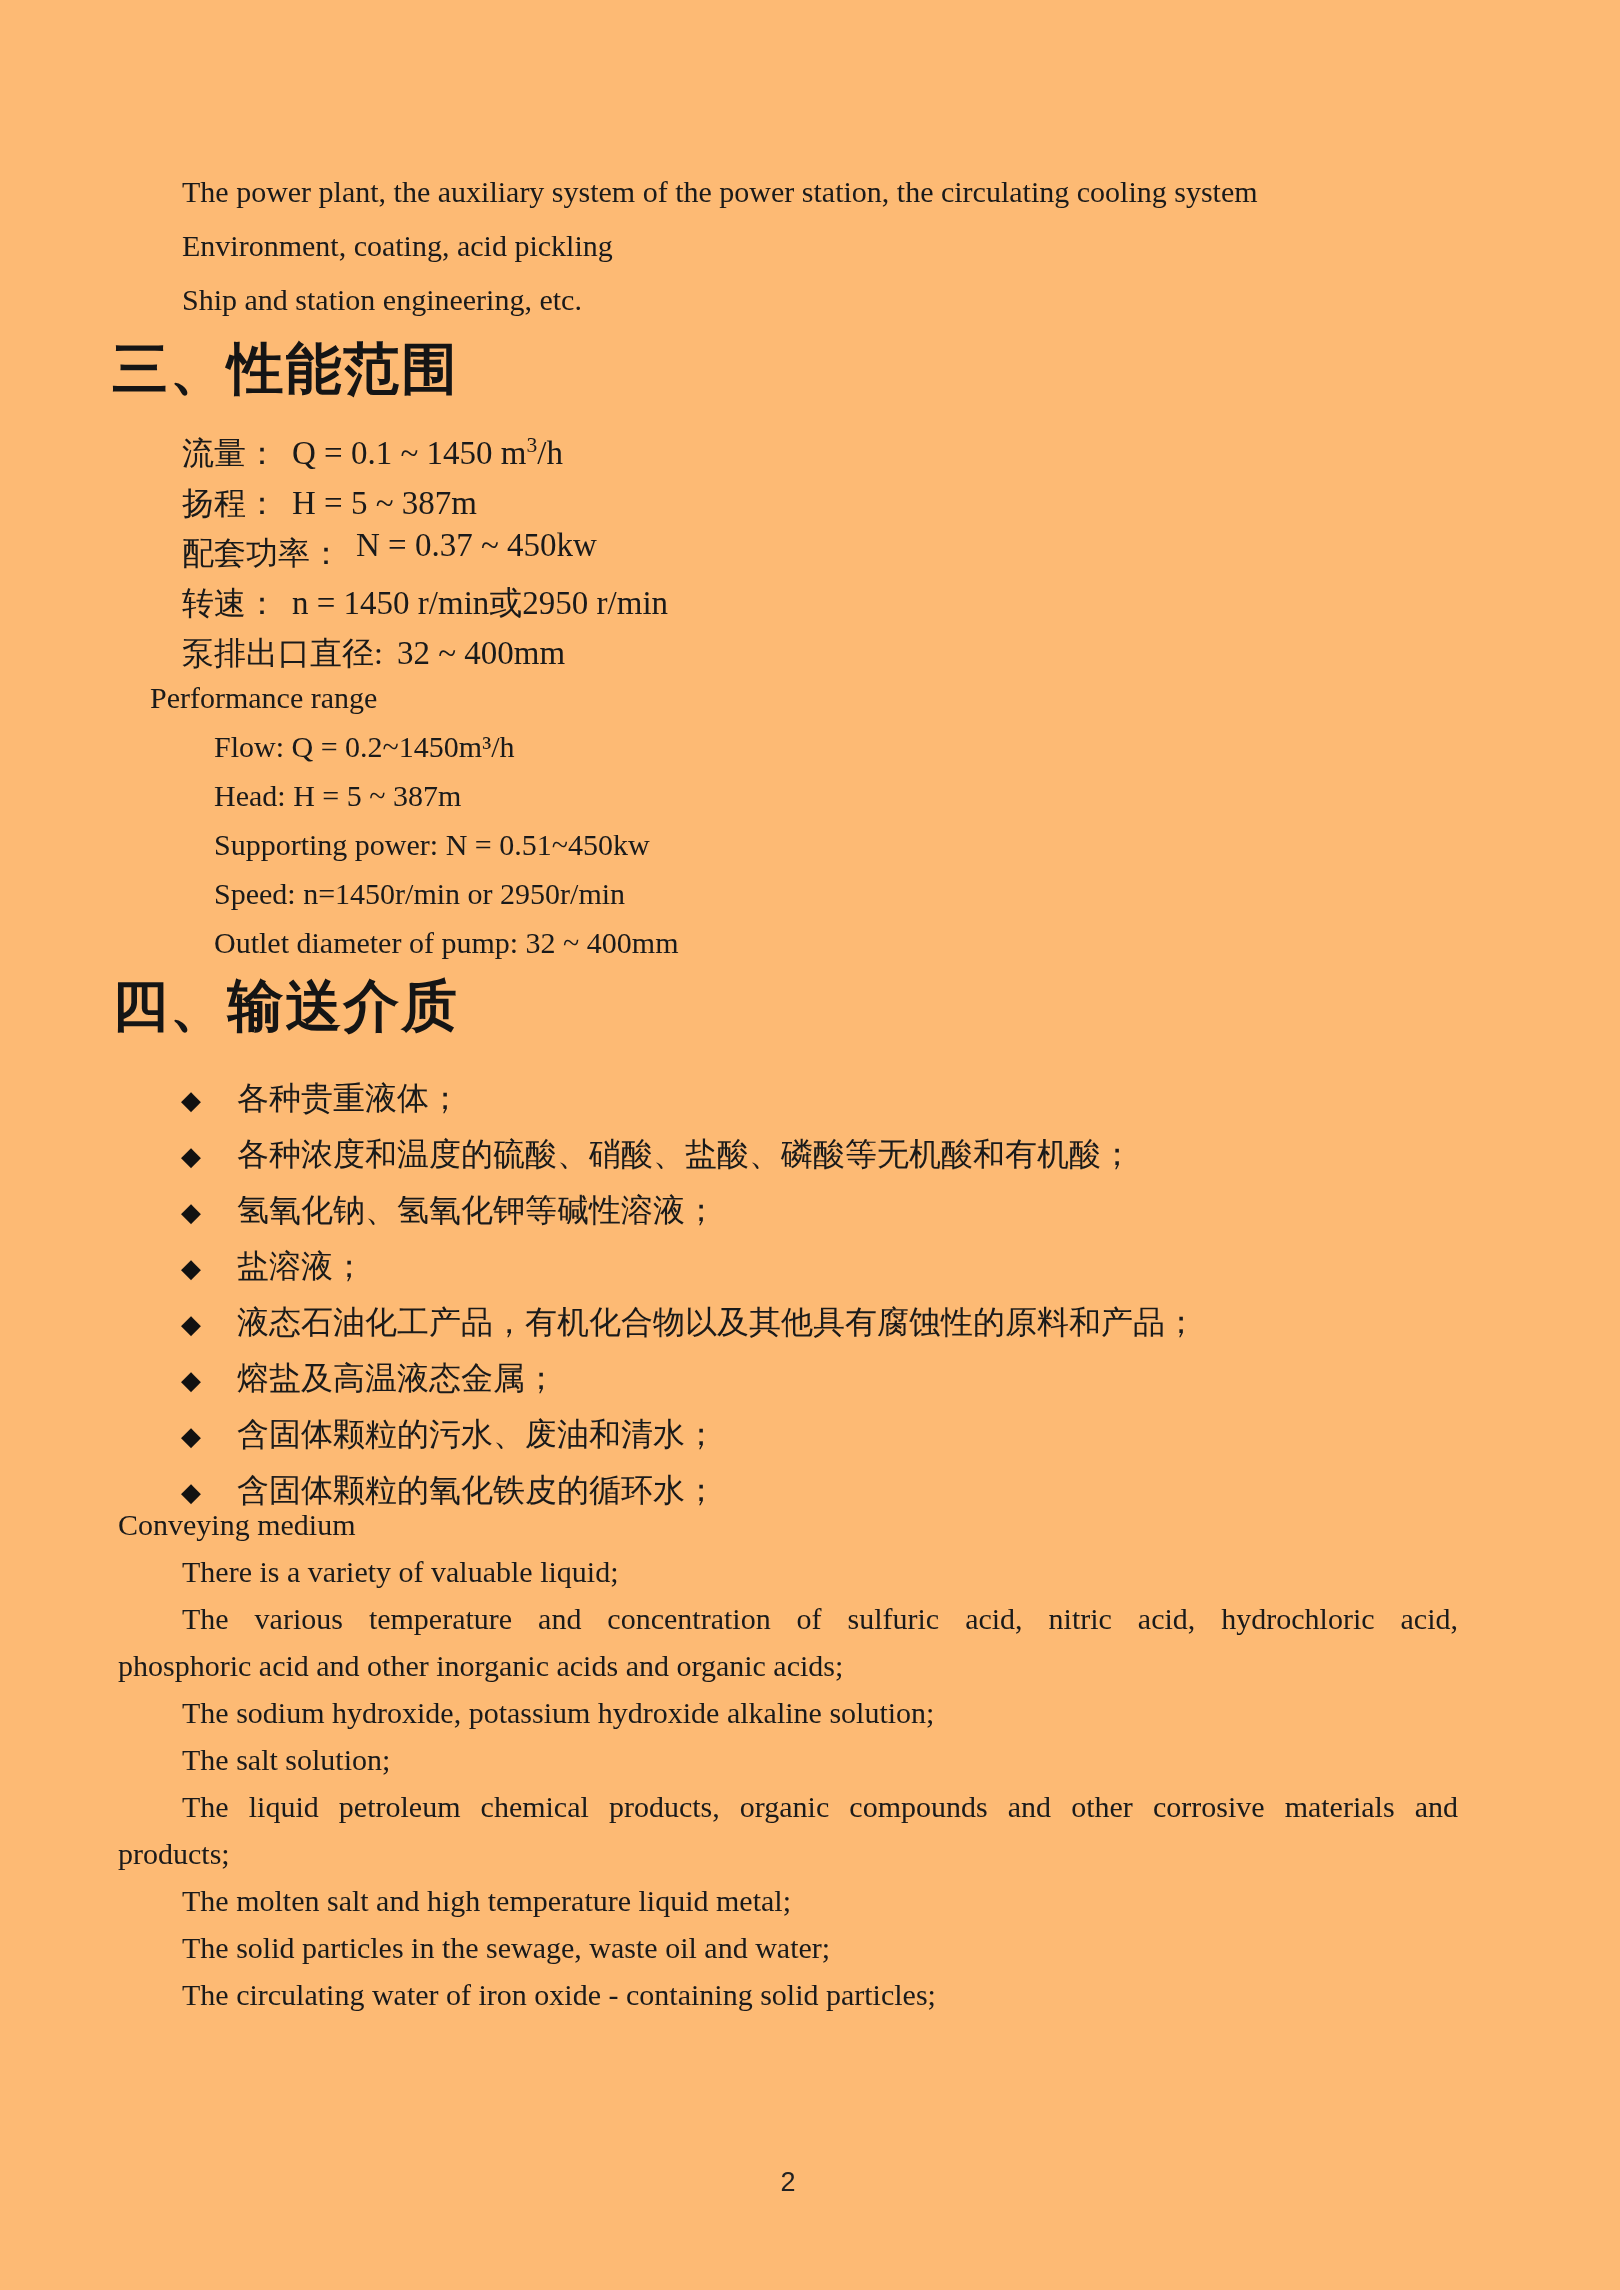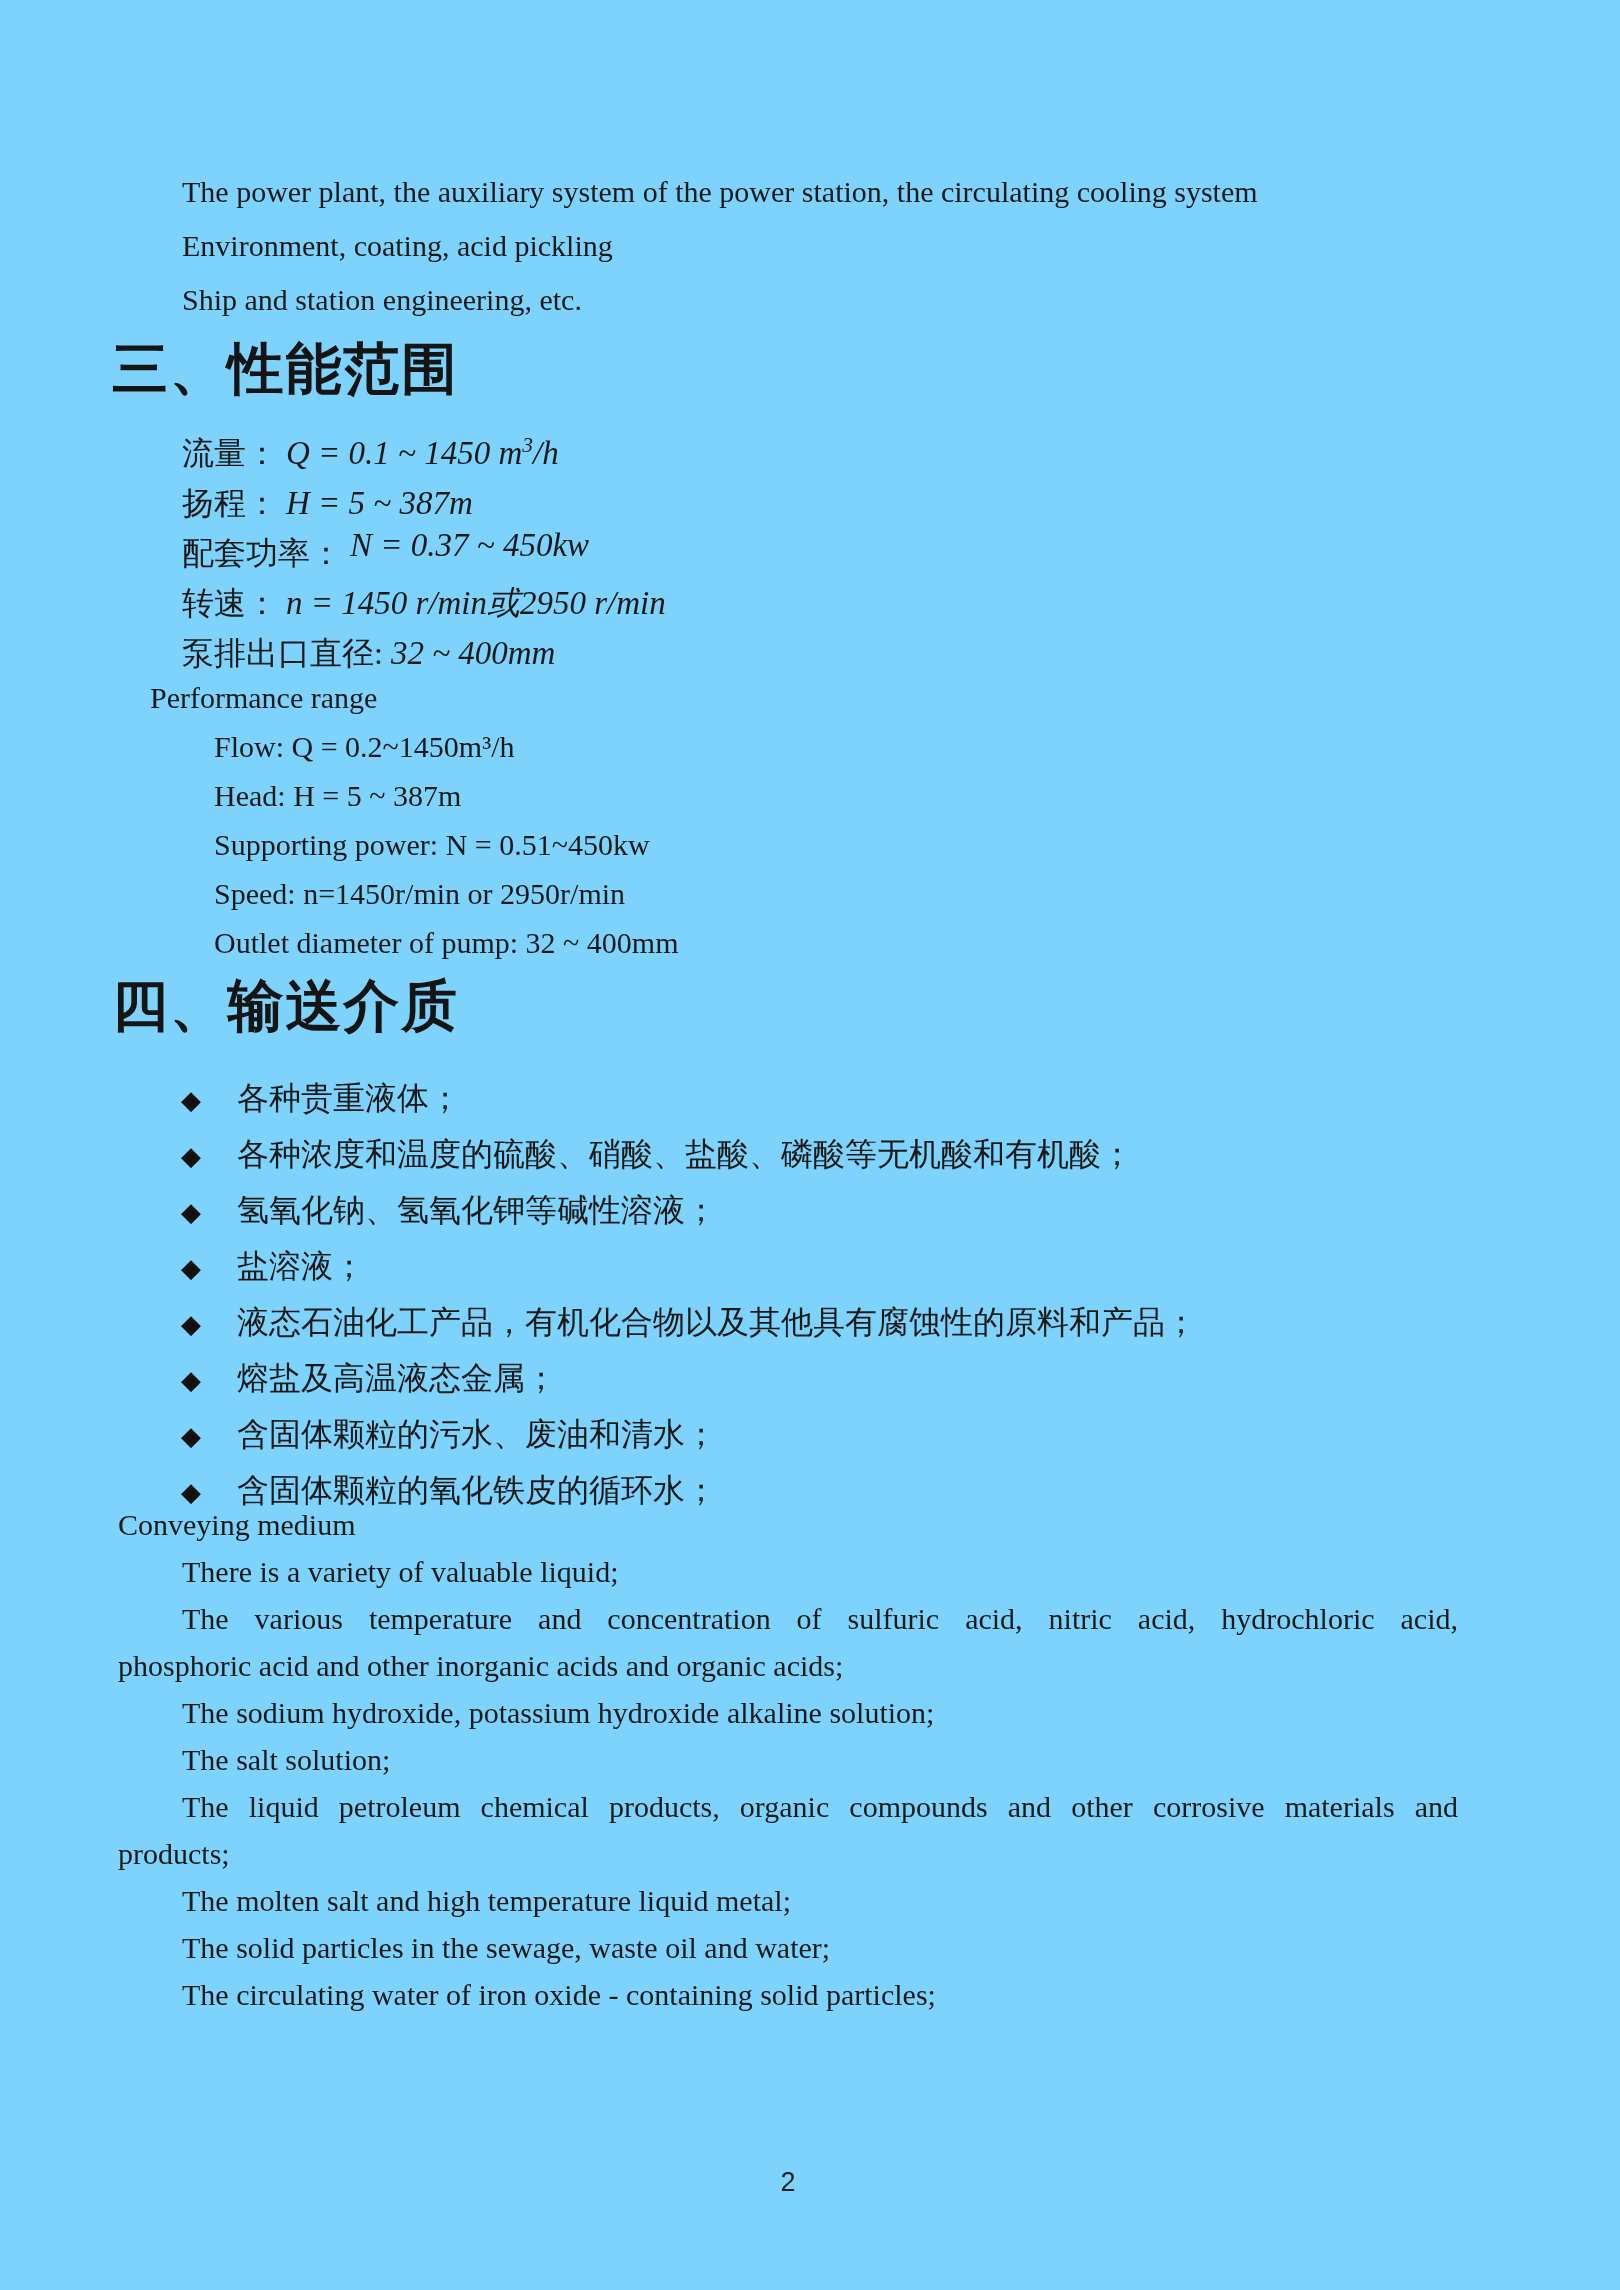--- a/index.html
+++ b/index.html
@@ -1,21 +1,21 @@
 <!DOCTYPE html>
 <html style="font-size:14.3px"><head>
 <meta charset="utf-8">
 <style>
   html,body { margin:0; padding:0; }
   body { background:#e8e8e8; }
   .page {
     position:relative;
     width:1620px; height:2291px;
     margin:0 auto;
-    background:#7dd3fc;
+    background:#fdba74;
     color:#1a1a1a;
     font-family:"Liberation Serif","DejaVu Serif",serif;
     overflow:hidden;
   }
   .abs { position:absolute; left:118px; width:1340px; }
 
   
   .intro { top:165px; font-size:30px; line-height:54px; }
   .intro .line { padding-left:64px; white-space:nowrap; }
 
@@ -28,21 +28,21 @@
   }
   .heading-3 { top:347px; }
   .heading-4 { top:989px;font-family:Liberation Mono, monospace; }
 
   
   .specs { top:428px; font-size:32px; line-height:50px; }
   .spec-row { padding-left:64px; white-space:nowrap; }
   .spec-label { font-style:normal; }
   .spec-formula {
     font-family:"Liberation Serif","DejaVu Serif",serif;
-    font-style:italic; font-size:33px; margin-left:8px;
+    font-size:33px; margin-left:14px;
   }
   .spec-formula sup { font-size:21.5px; line-height:0; }
   .raised { position:relative; top:-8px; display:inline-block; }
 
   
   .perf { top:673px; font-size:30px; line-height:49px;margin-left:32px; }
   .perf .line { white-space:nowrap; }
   .perf .indent { padding-left:64px; }
 
   

